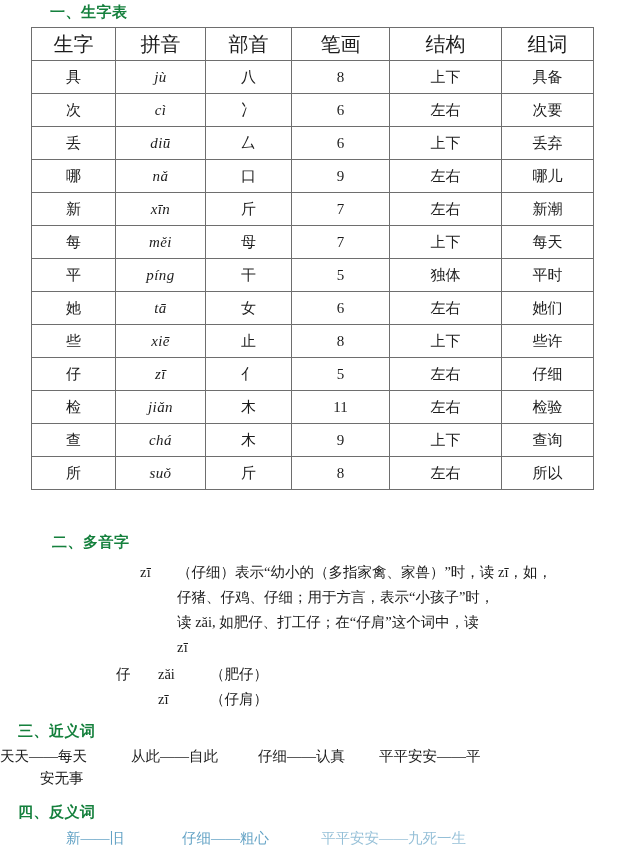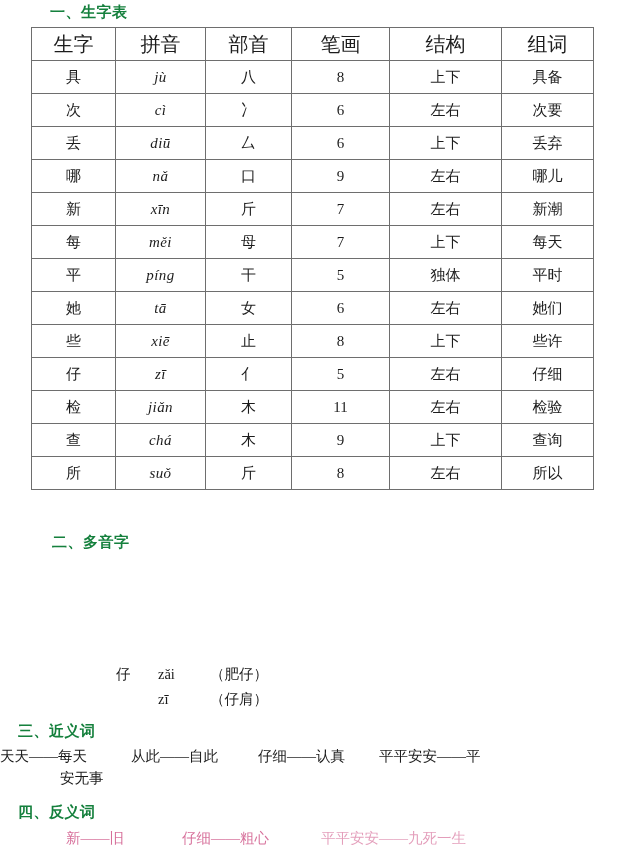--- a/index.html
+++ b/index.html
@@ -162,37 +162,37 @@
   .word-row {
     white-space: nowrap;
   }
   .word-pair {
     display: inline-block;
   }
   .gap-1 { display: inline-block; width: 44px; }
   .gap-2 { display: inline-block; width: 40px; }
   .gap-3 { display: inline-block; width: 34px; }
   .word-row-cont {
-    padding-left: 60px;
+    padding-left: 40px;
   }
 
   
   #heading-4 {
     position: absolute;
     left: 18px;
     top: 803px;
   }
   .antonym-block {
     position: absolute;
     left: 0;
     top: 827px;
     width: 640px;
     font-size: 14.5px;
     line-height: 22px;
-    color: #be185d;
+    color: #0369a1;
   }
   .antonym-row {
     padding-left: 66px;
     white-space: nowrap;
   }
   .faded {
     opacity: 0.62;
   }
   .faded-more {
     opacity: 0.42;
@@ -335,20 +335,28 @@
           <td>所以</td>
         </tr>
       </tbody>
     </table>
   </div>
 
   <div class="section-heading" id="heading-2">
     <span>二、</span><span>多音字</span>
   </div>
 
+  <div class="polyphone-block">
+    <div class="poly-line poly-first-line">
+      <span class="poly-zi-label pinyin-inline">zī</span><span>（仔细）表示“幼小的（多指家禽、家兽）”时，读 zī，如，</span>
+    </div>
+    <div class="poly-line poly-cont-line">仔猪、仔鸡、仔细；用于方言，表示“小孩子”时，</div>
+    <div class="poly-line poly-cont-line">读 zǎi, 如肥仔、打工仔；在“仔肩”这个词中，读</div>
+    <div class="poly-line poly-cont-line pinyin-inline">zī</div>
+  </div>
 
   <div class="poly-entry">
     <div class="poly-entry-row">
       <span class="poly-entry-char">仔</span><span class="poly-entry-pinyin">zǎi</span><span class="poly-entry-gloss">（肥仔）</span>
     </div>
     <div class="poly-entry-row">
       <span class="poly-entry-char"></span><span class="poly-entry-pinyin">zī</span><span class="poly-entry-gloss">（仔肩）</span>
     </div>
   </div>
 

